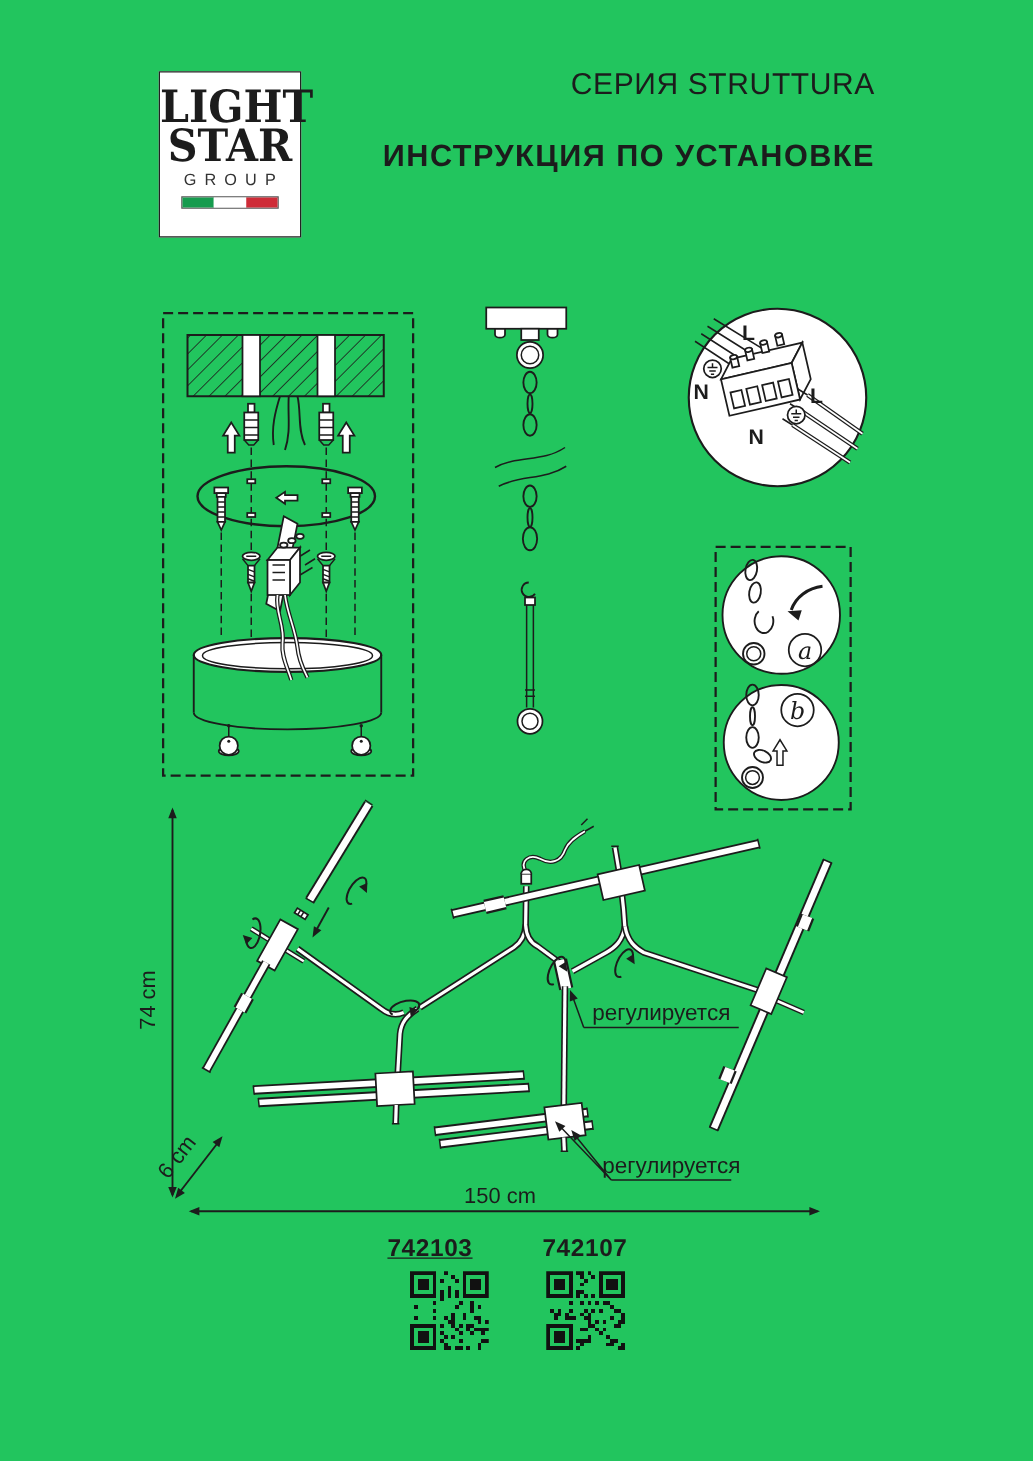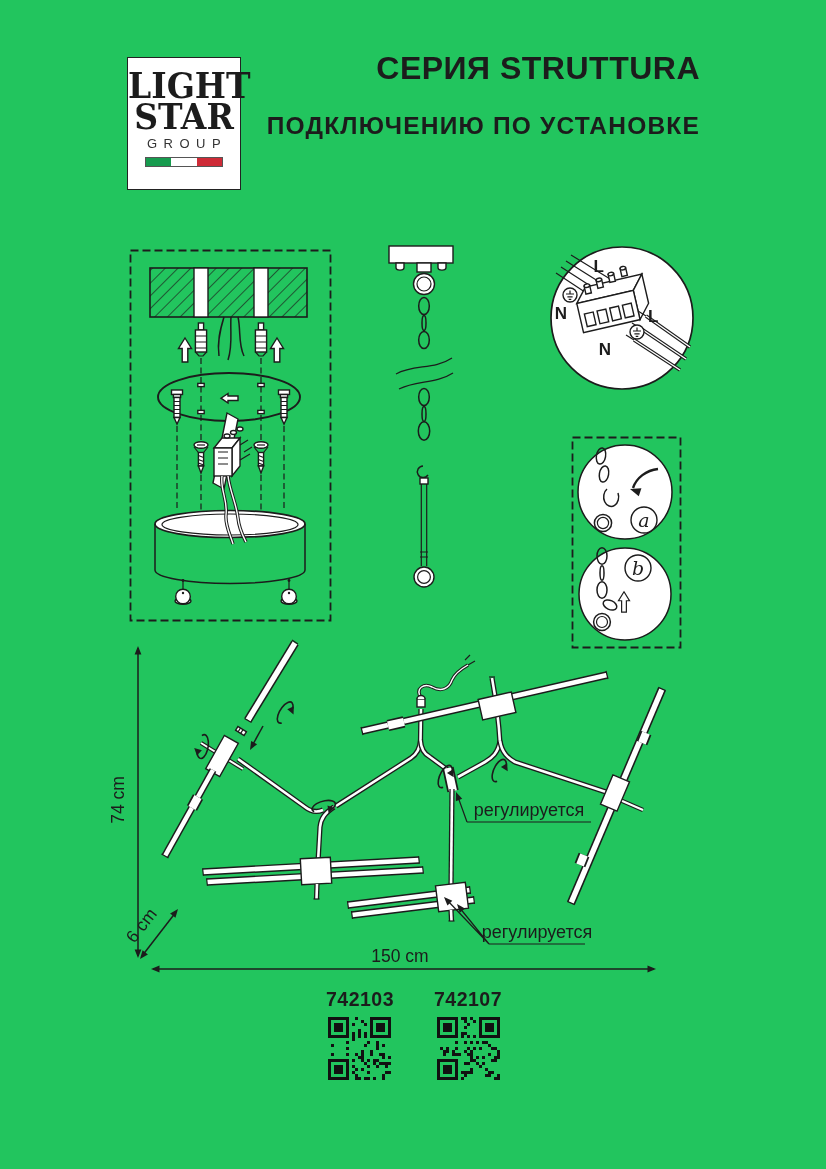--- a/index.html
+++ b/index.html
@@ -8,21 +8,21 @@
   .page svg{position:absolute;left:0;top:0;}
   
   .logo-box{position:absolute;left:127px;top:57px;width:114px;height:133px;border:1.7px solid #222;
             box-sizing:border-box;text-align:center;padding-top:12px;background:#fff;}
   .logo-main{font-family:"DejaVu Serif","Liberation Serif",serif;font-weight:bold;font-size:33px;
              line-height:31px;letter-spacing:0px;transform:scaleY(1.08);}
   .logo-group{font-size:13px;letter-spacing:6.5px;padding-left:6px;margin-top:4px;color:#333;text-align:center;}
   .logo-flag{width:76px;height:8px;margin:6px auto 0;border:1px solid #555;display:flex;}
   .logo-flag span{flex:1;height:100%;display:block;}
   .titles{position:absolute;right:126px;top:54px;text-align:right;}
-  .series{font-size:32px;font-weight:bold;line-height:28px;letter-spacing:.5px;}
+  .series{font-size:24px;font-weight:normal;line-height:28px;letter-spacing:.5px;}
   .instr{font-size:24.5px;font-weight:bold;line-height:26px;letter-spacing:1.2px;}
   .instr.first{margin-top:31px;}
   
   .art-label{position:absolute;top:988px;width:120px;text-align:center;font-size:19.5px;
              font-weight:bold;letter-spacing:.5px;}
   .qr{position:absolute;top:1017px;width:63px;height:63px;}
   .qr svg{position:static;width:63px;height:63px;}
   
   .footer{position:absolute;left:0;top:1110px;width:100%;text-align:center;
           font-size:22px;font-weight:bold;letter-spacing:.3px;}
@@ -55,21 +55,21 @@
     <div class="logo-main">STAR</div>
     <div class="logo-group">GROUP</div>
     <div class="logo-flag">
       <span style="background: rgb(22, 155, 78);"></span>
       <span style="background: rgb(255, 255, 255);"></span>
       <span style="background: rgb(206, 43, 55);"></span>
     </div>
   </div>
   <div class="titles">
     <div class="series">СЕРИЯ STRUTTURA</div>
-    <div class="instr first">ПОДКЛЮЧЕНИЮ ПО УСТАНОВКЕ</div>
+    <div class="instr first">ИНСТРУКЦИЯ ПО УСТАНОВКЕ</div>
   </div>
 
   <svg width="826" height="1169" viewBox="0 0 826 1169">
     <defs>
       <pattern id="hatch" width="9" height="9" patternUnits="userSpaceOnUse" patternTransform="rotate(45)">
         <line x1="0" y1="0" x2="0" y2="9" stroke="#1c1c1c" stroke-width="1.3"></line>
       </pattern>
       <g id="ah">
           <polygon points="0,0 -8.5,3.4 -8.5,-3.4" fill="#1c1c1c"></polygon>
         </g>
@@ -401,21 +401,21 @@
       </g>
       <g>
         <path d="M153,969 L654,969" class="ln" stroke-width="1.4"></path>
         <use href="#ah" transform="translate(151,969) rotate(180)"></use>
         <use href="#ah" transform="translate(656,969)"></use>
         <text x="400" y="962" text-anchor="middle" class="dim">150 cm</text>
       </g>
     </g>
   </svg>
 
-  <div class="art-label" style="left:300px;">742103</div>
+  <div class="art-label" style="left:284px;text-decoration:underline;">742103</div>
   <div class="art-label" style="left:408px;">742107</div>
   <div class="qr" style="left:328px;"><svg viewBox="0 0 21 21" shape-rendering="crispEdges" fill="#111">
         <rect x="0" y="0" width="1" height="1"></rect>
         <rect x="1" y="0" width="1" height="1"></rect>
         <rect x="2" y="0" width="1" height="1"></rect>
         <rect x="3" y="0" width="1" height="1"></rect>
         <rect x="4" y="0" width="1" height="1"></rect>
         <rect x="5" y="0" width="1" height="1"></rect>
         <rect x="6" y="0" width="1" height="1"></rect>
         <rect x="9" y="0" width="1" height="1"></rect>

